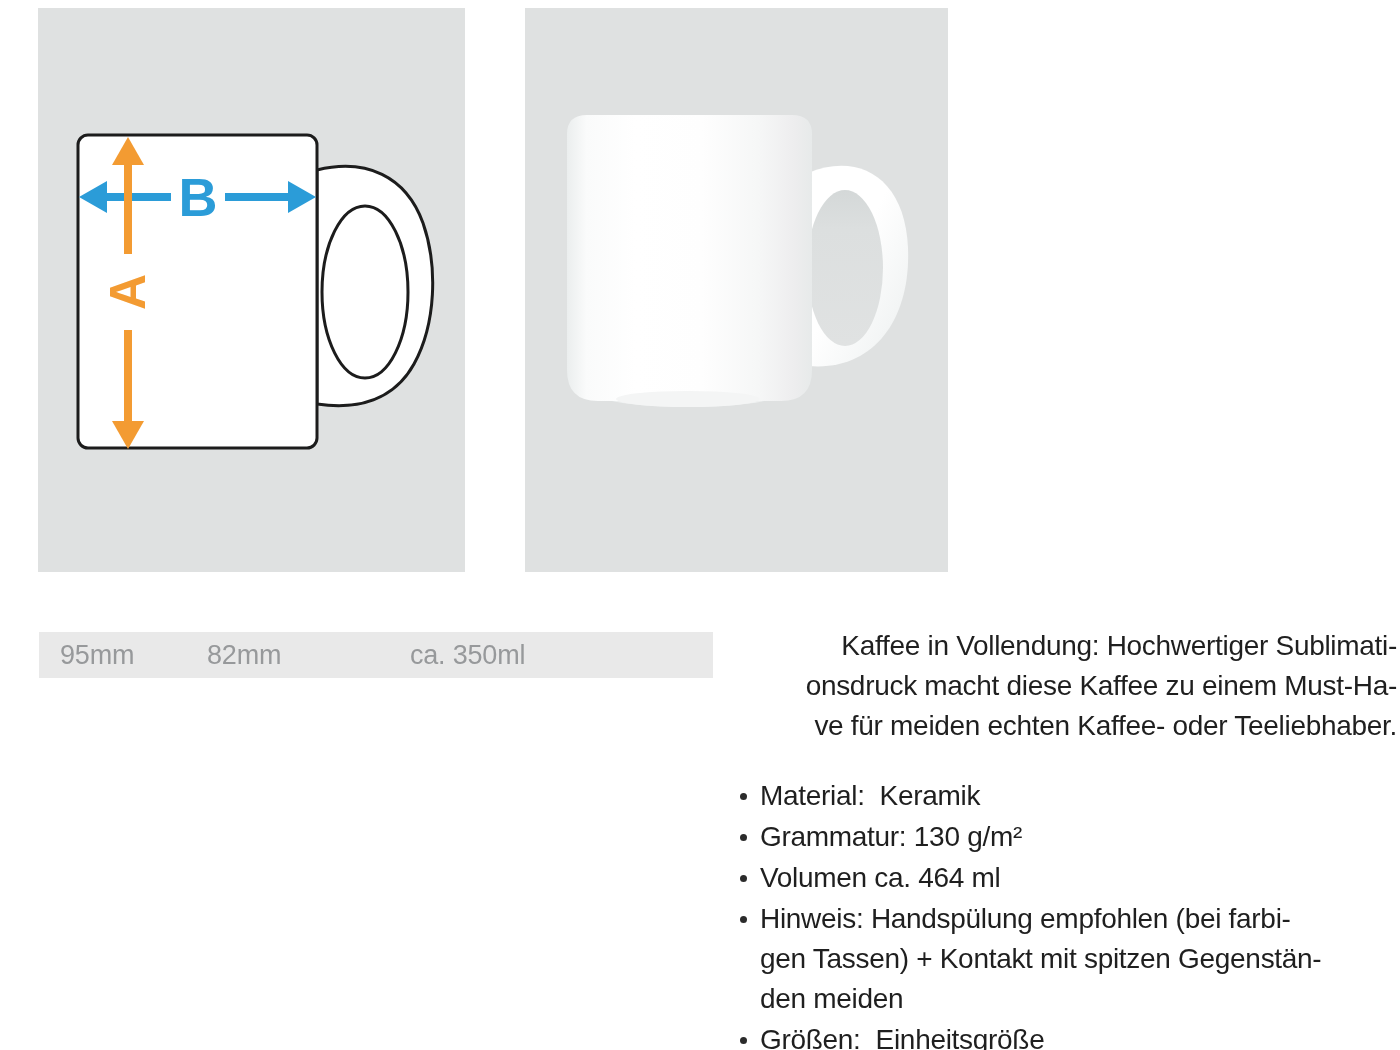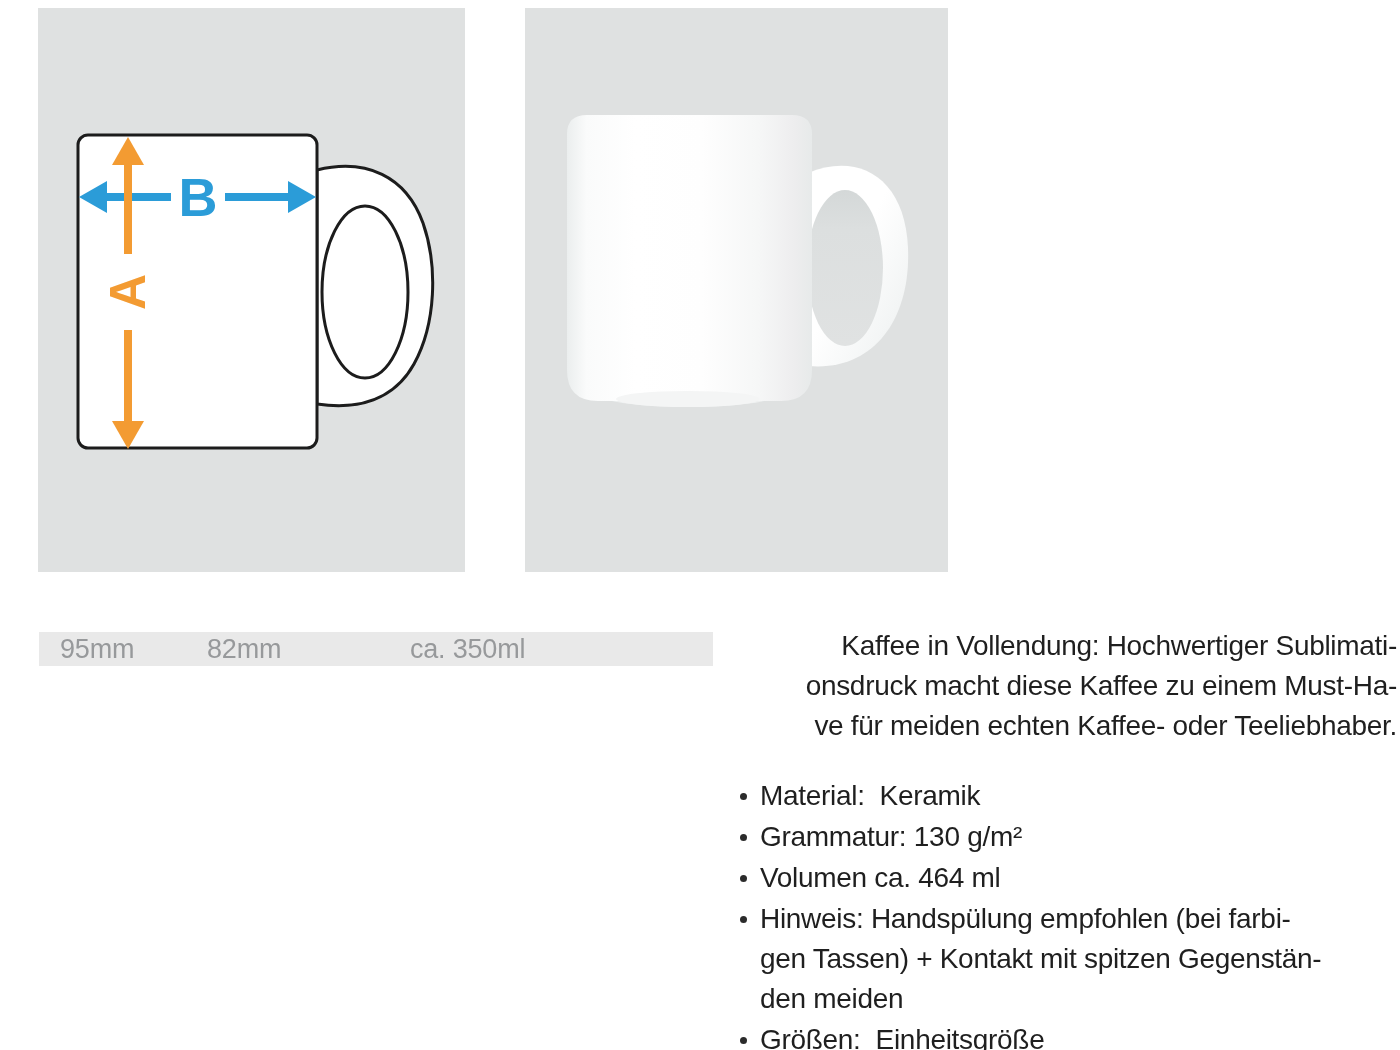--- a/index.html
+++ b/index.html
@@ -62,21 +62,21 @@
   }
   .size-table-header{
     display:flex;
     height:44px;
     align-items:center;
     background:var(--table-header-bg);
     color:var(--table-header-text);
   }
   .size-table-row{
     display:flex;
-    height:34px;
+    height:46px;
     align-items:center;
     background:var(--table-row-bg);
     color:var(--table-value-text);
     margin-top:4px;
   }
   .col{padding-left:21px;white-space:nowrap;}
   .col-1{width:147px;}
   .col-2{width:203px;}
   .col-3{width:324px;}
 

